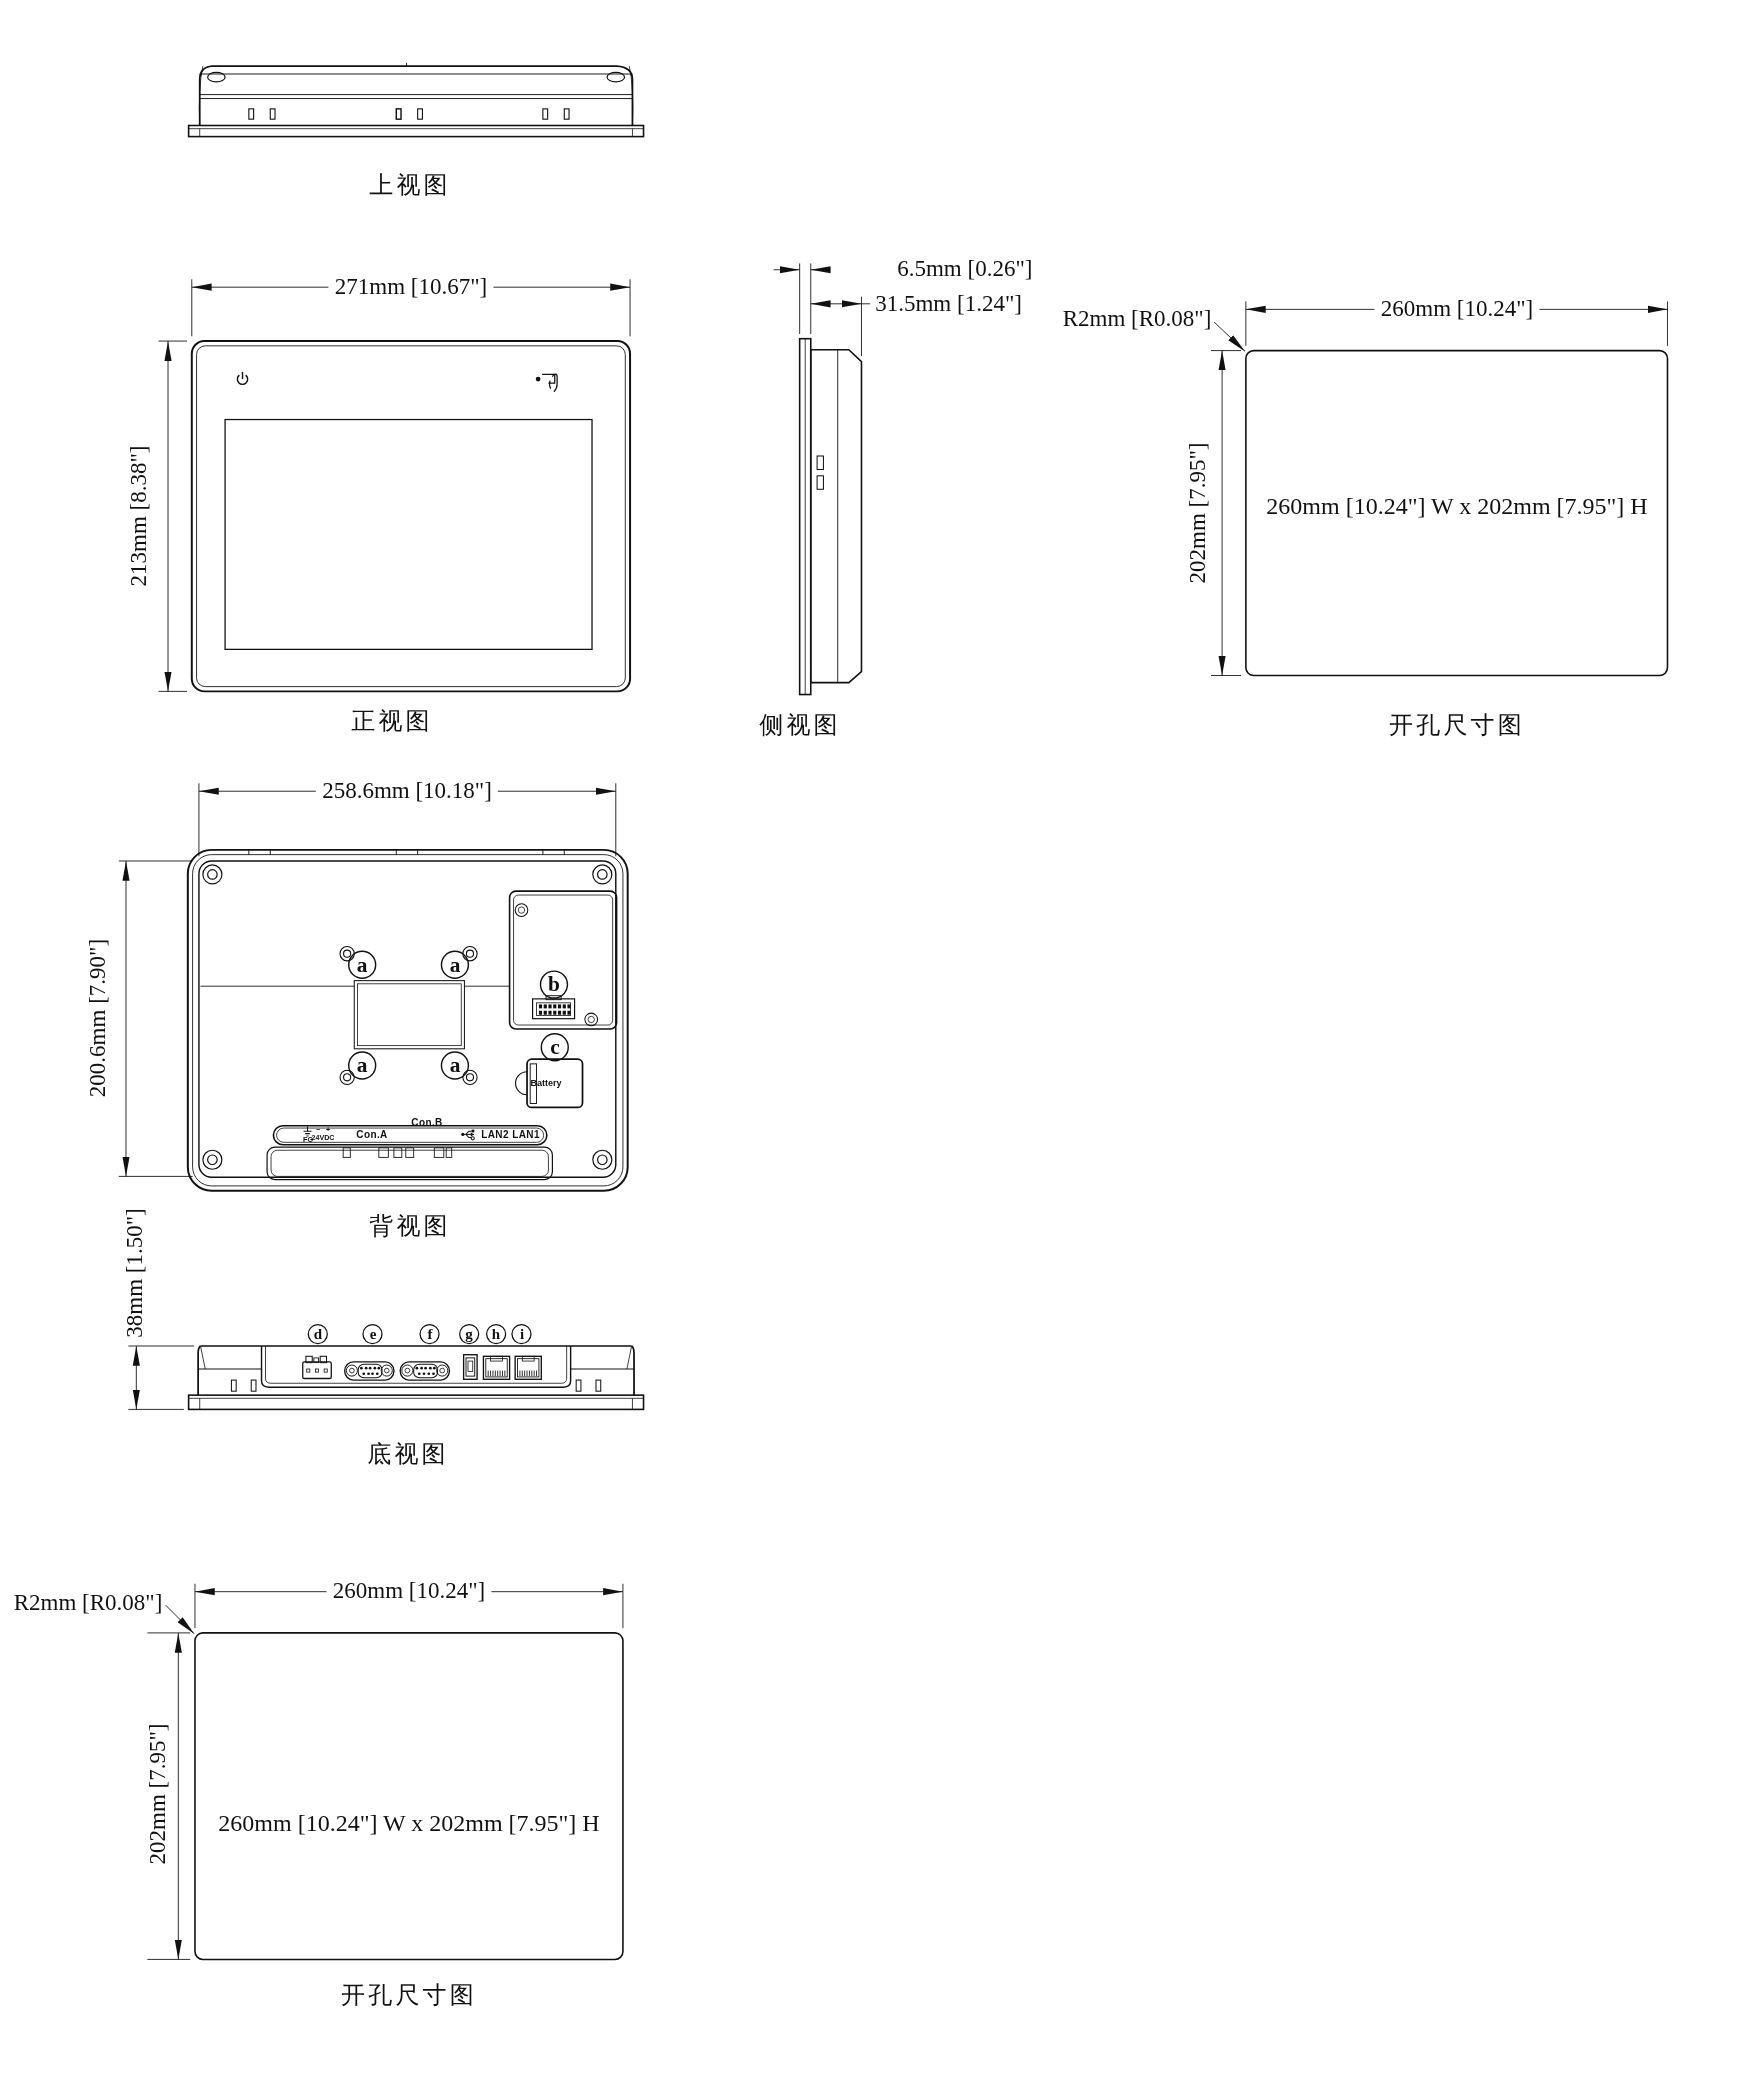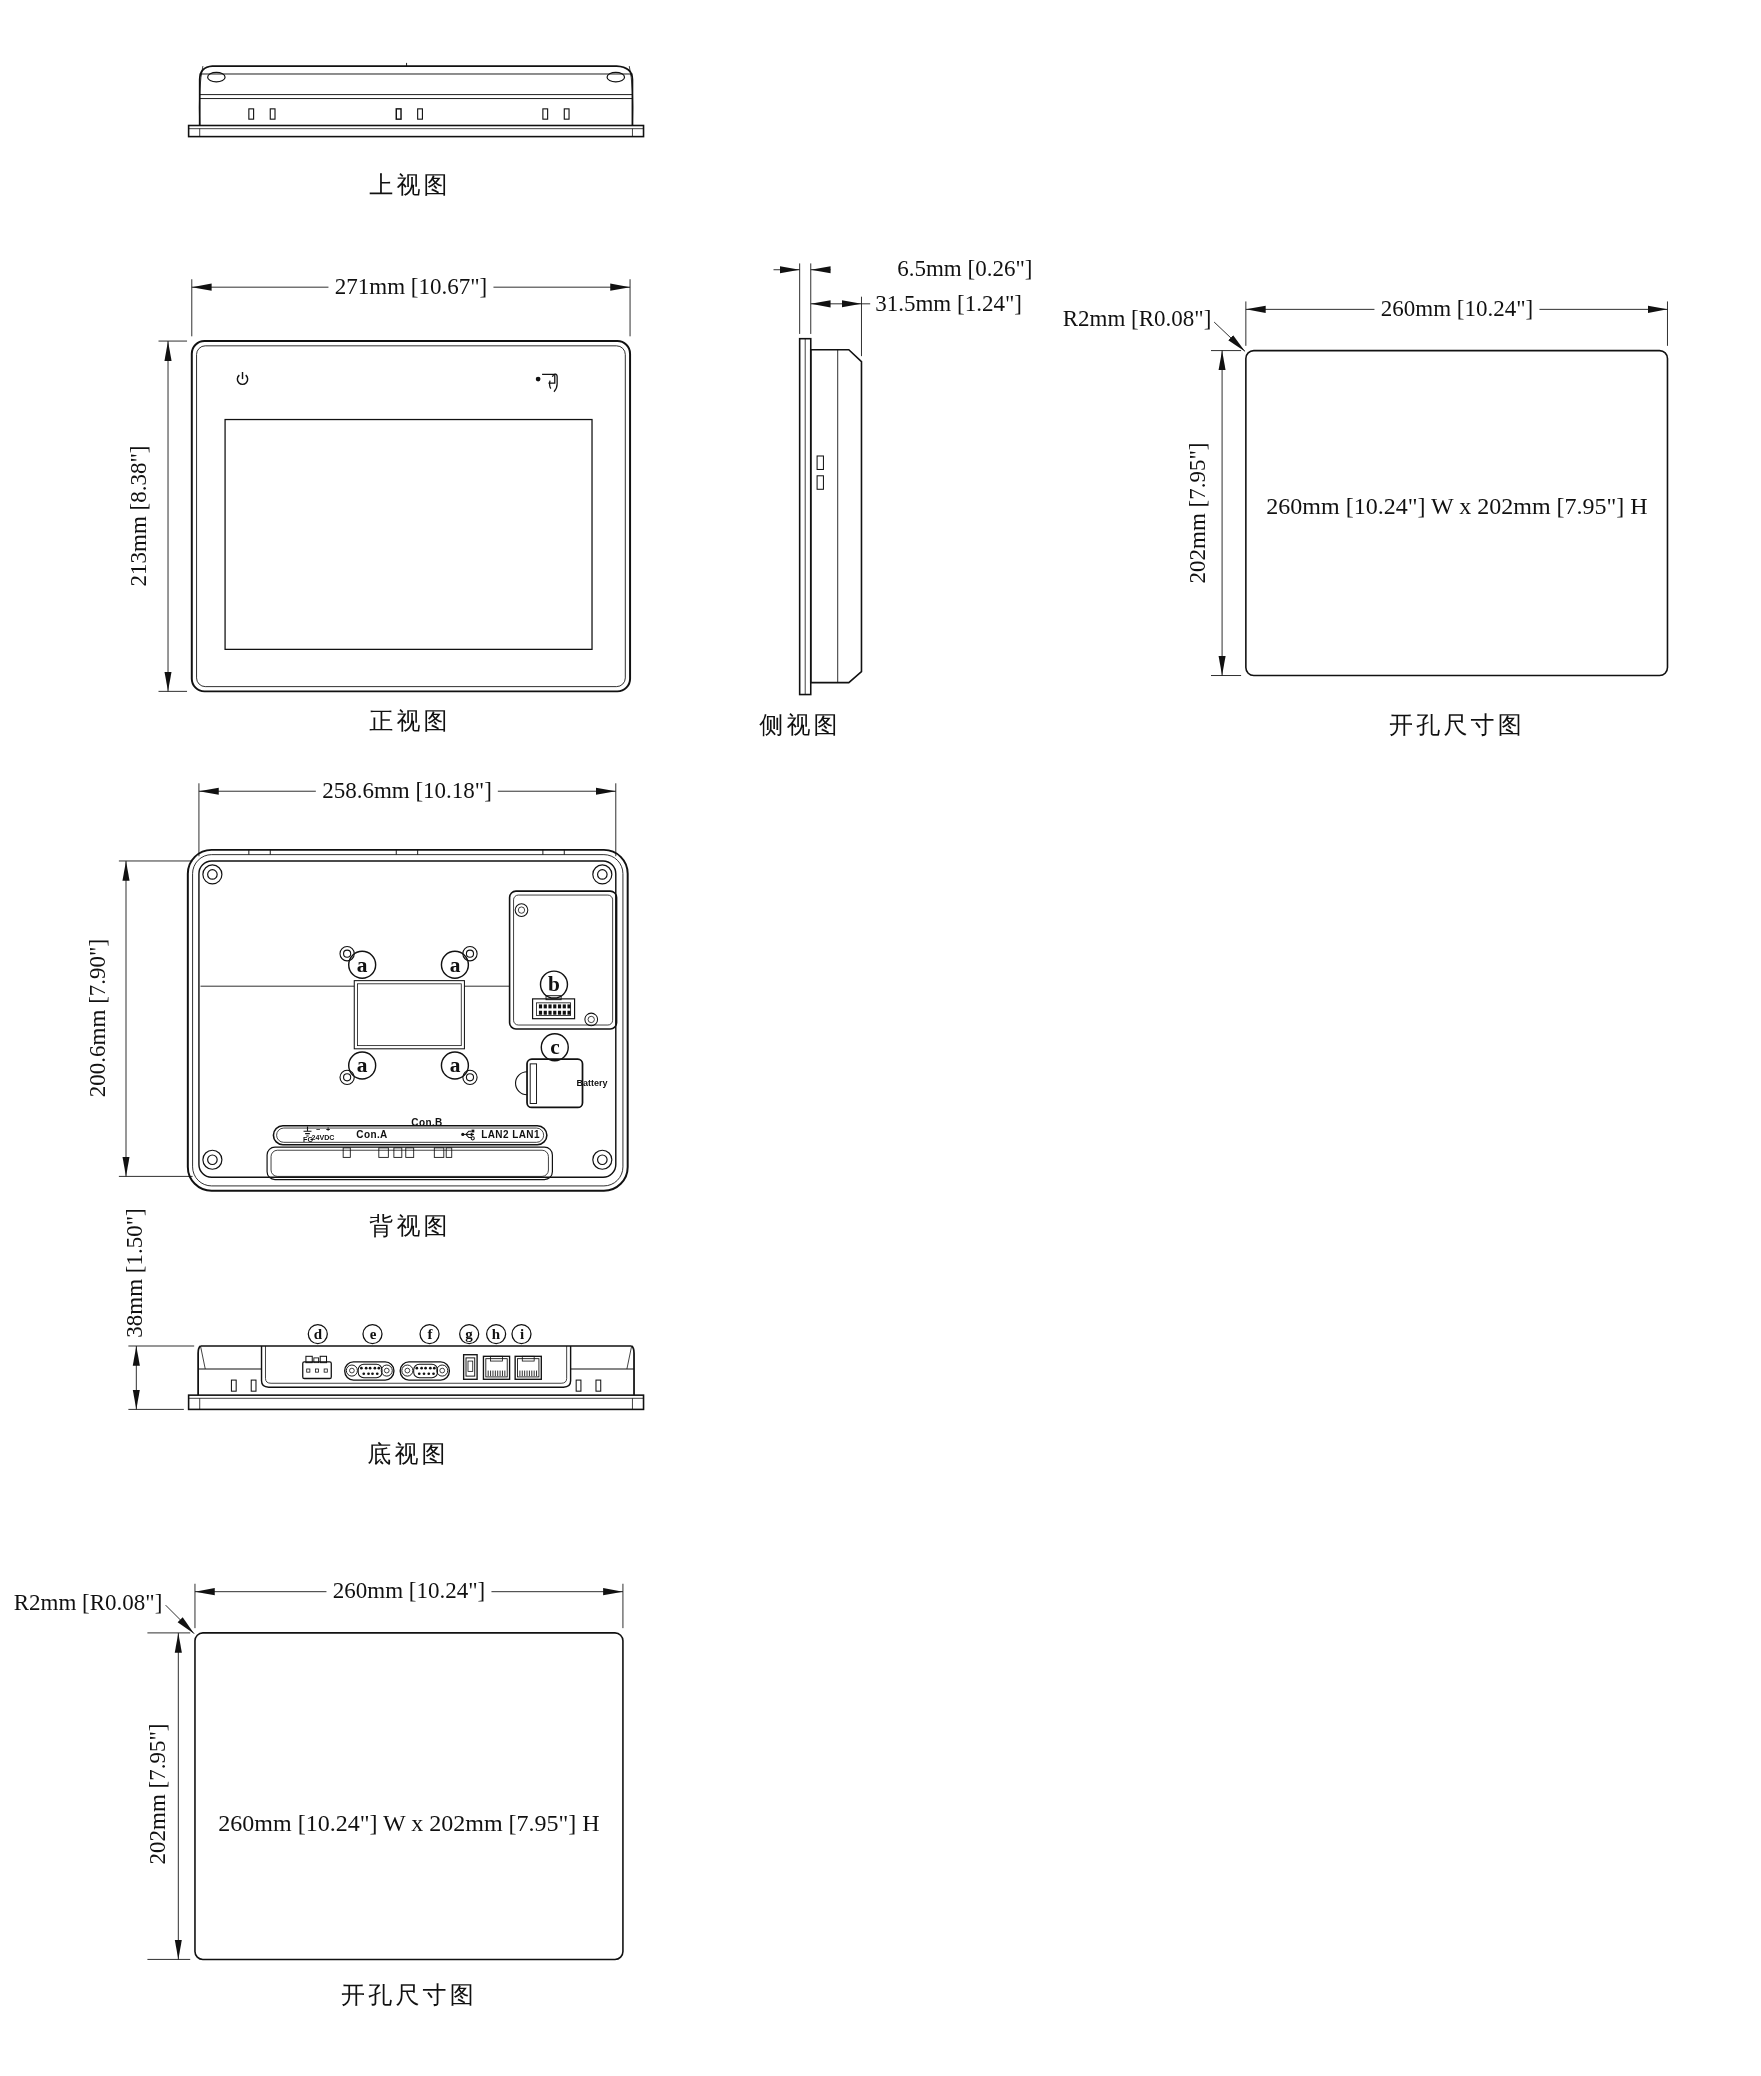--- a/index.html
+++ b/index.html
@@ -313,41 +313,41 @@
     <path d="M240,2060 H186 M240,2472 H186" stroke-width="1.1"></path>
     <line x1="225" y1="2060" x2="225" y2="2472" stroke-width="1.1" marker-start="url(#arw)" marker-end="url(#arw)"></line>
     <line x1="209" y1="2025" x2="245" y2="2061" stroke-width="1.1" marker-end="url(#arw)"></line>
   </g>
 </svg>
 
 <div class="t cn" style="left:410px;top:185px">上视图</div>
 
 <div class="t dim" style="left:411px;top:287px">271mm [10.67"]</div>
 <div class="t-v dimv" style="left:139px;top:516px">213mm [8.38"]</div>
-<div class="t cn" style="left:410px;top:721px">正视图</div>
+<div class="t cn" style="left:392px;top:721px">正视图</div>
 
 <div class="t dim" style="left:894px;top:269px;transform:translate(0,-50%);padding:0 3.2px">6.5mm [0.26"]</div>
 <div class="t dim" style="left:872px;top:304px;transform:translate(0,-50%);padding:0 3.2px">31.5mm [1.24"]</div>
 <div class="t cn" style="left:800px;top:725px">侧视图</div>
 
 <div class="t dim" style="left:1457px;top:309px">260mm [10.24"]</div>
 <div class="t-v dimv" style="left:1198px;top:513px">202mm [7.95"]</div>
 <div class="t-r dim" style="left:1213px;top:319px;padding:0 1.6px">R2mm [R0.08"]</div>
 <div class="t ctr" style="left:1457px;top:506px">260mm [10.24"] W x 202mm [7.95"] H</div>
 <div class="t cn" style="left:1457px;top:725px">开孔尺寸图</div>
 
 <div class="t dim" style="left:407px;top:791px">258.6mm [10.18"]</div>
 <div class="t-v dimv" style="left:98px;top:1018px">200.6mm [7.90"]</div>
 <div class="t co" style="left:362px;top:965px">a</div>
 <div class="t co" style="left:455px;top:965px">a</div>
 <div class="t co" style="left:362px;top:1065px">a</div>
 <div class="t co" style="left:455px;top:1065px">a</div>
 <div class="t co" style="left:554px;top:984px">b</div>
 <div class="t co" style="left:555px;top:1047px">c</div>
-<div class="t bat" style="left:592px;top:1083px">Battery</div>
+<div class="t bat" style="left:546px;top:1083px">Battery</div>
 <div class="t pls" style="left:308px;top:1140px">FG</div>
 <div class="t pls" style="left:318px;top:1130px">−</div>
 <div class="t pls" style="left:328px;top:1130px">+</div>
 <div class="t pls" style="left:323px;top:1138px">24VDC</div>
 <div class="t pl" style="left:372px;top:1134px">Con.A</div>
 <div class="t pl" style="left:427px;top:1122px">Con.B</div>
 <div class="t pl" style="left:495px;top:1134px">LAN2</div>
 <div class="t pl" style="left:526px;top:1134px">LAN1</div>
 <div class="t cn" style="left:410px;top:1226px">背视图</div>
 

